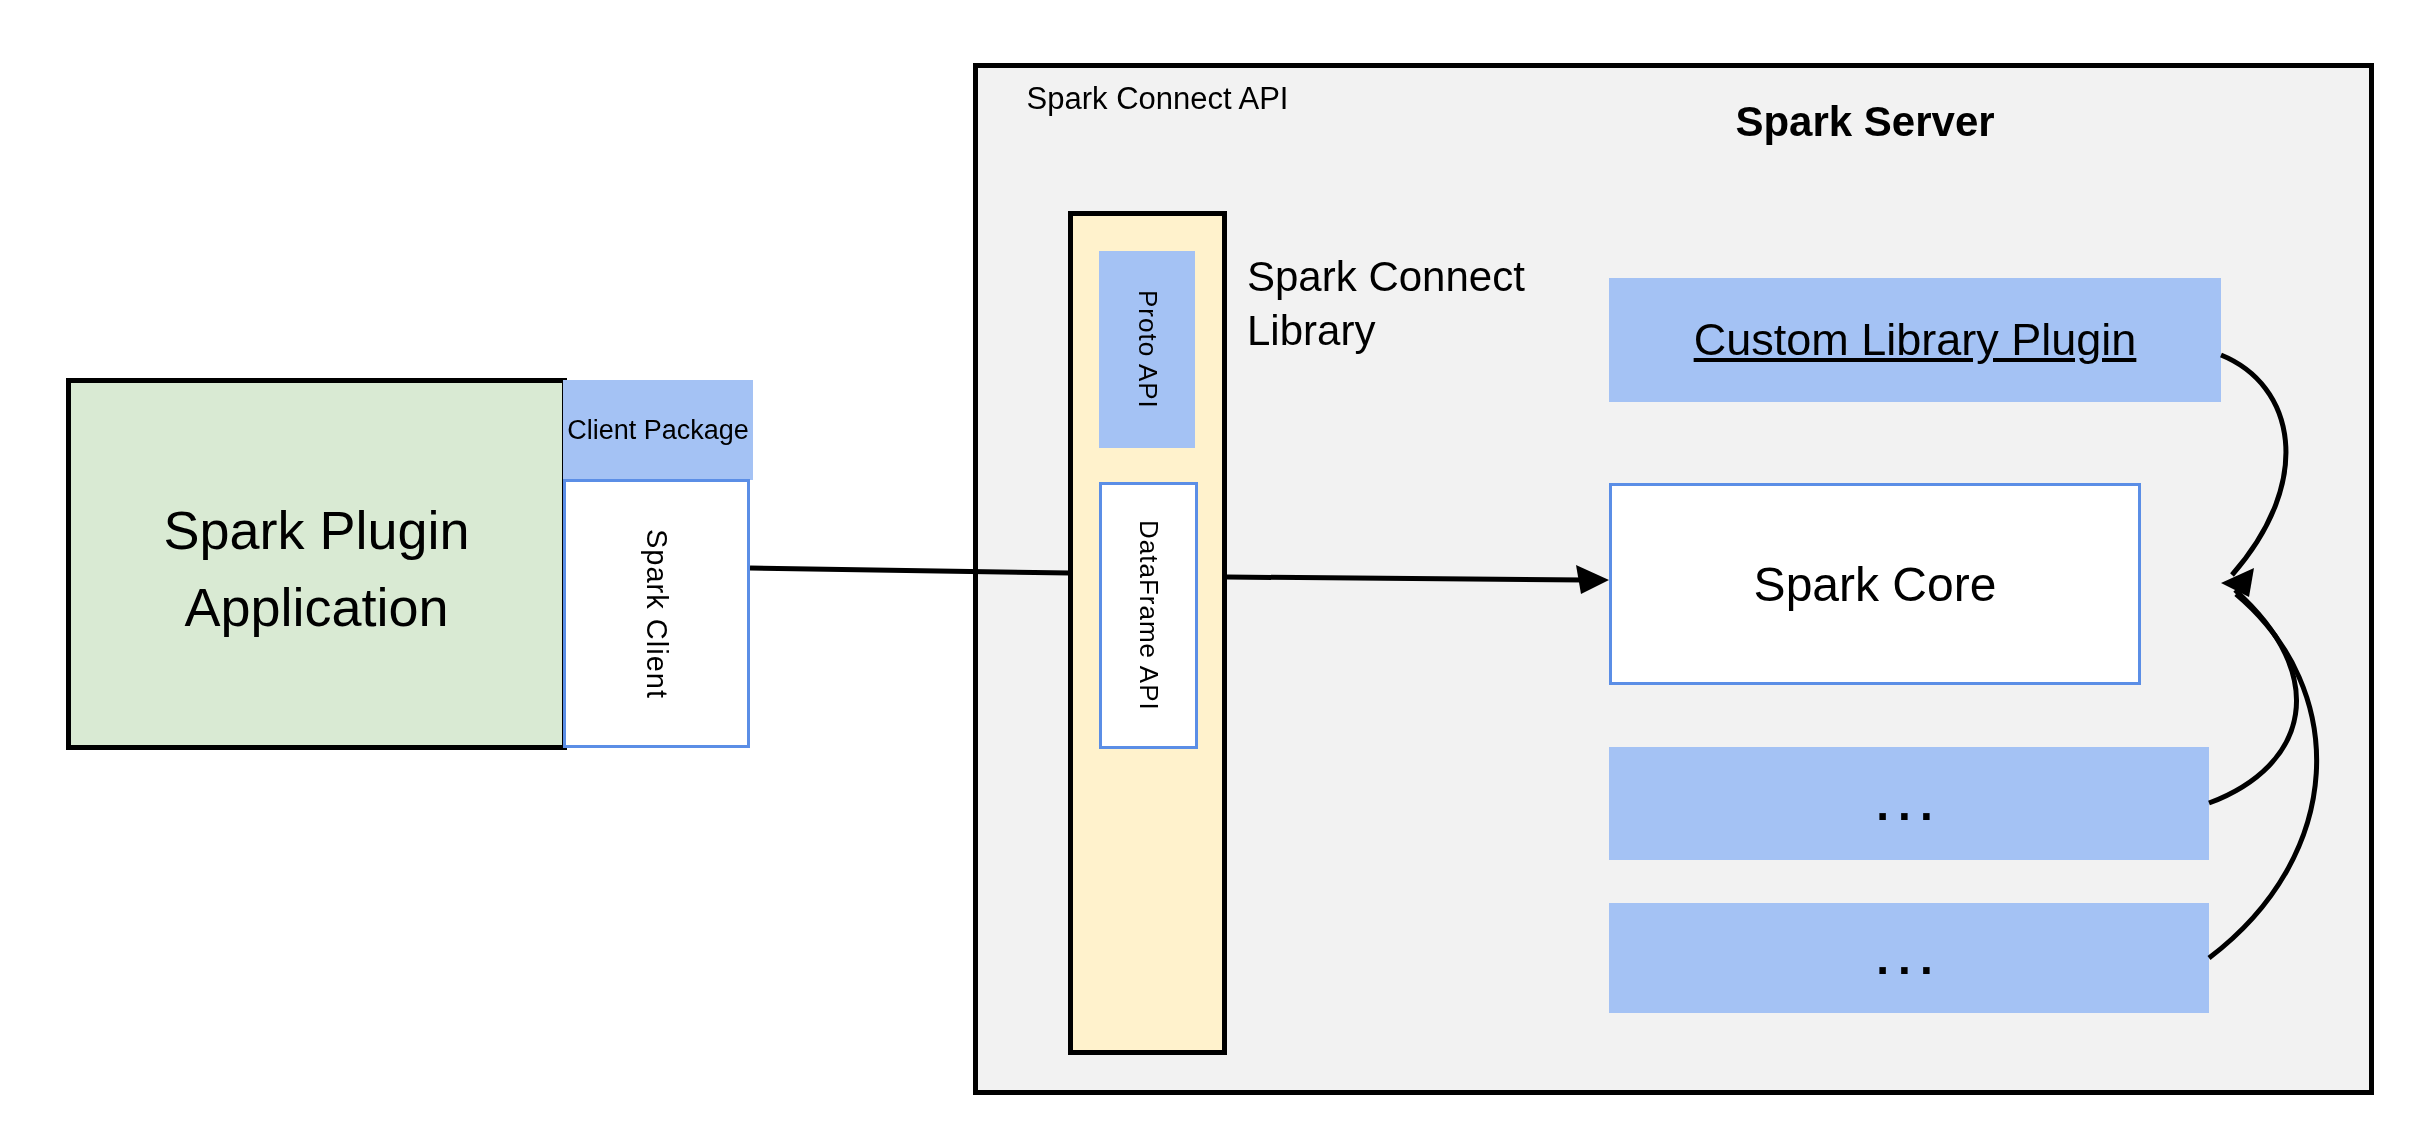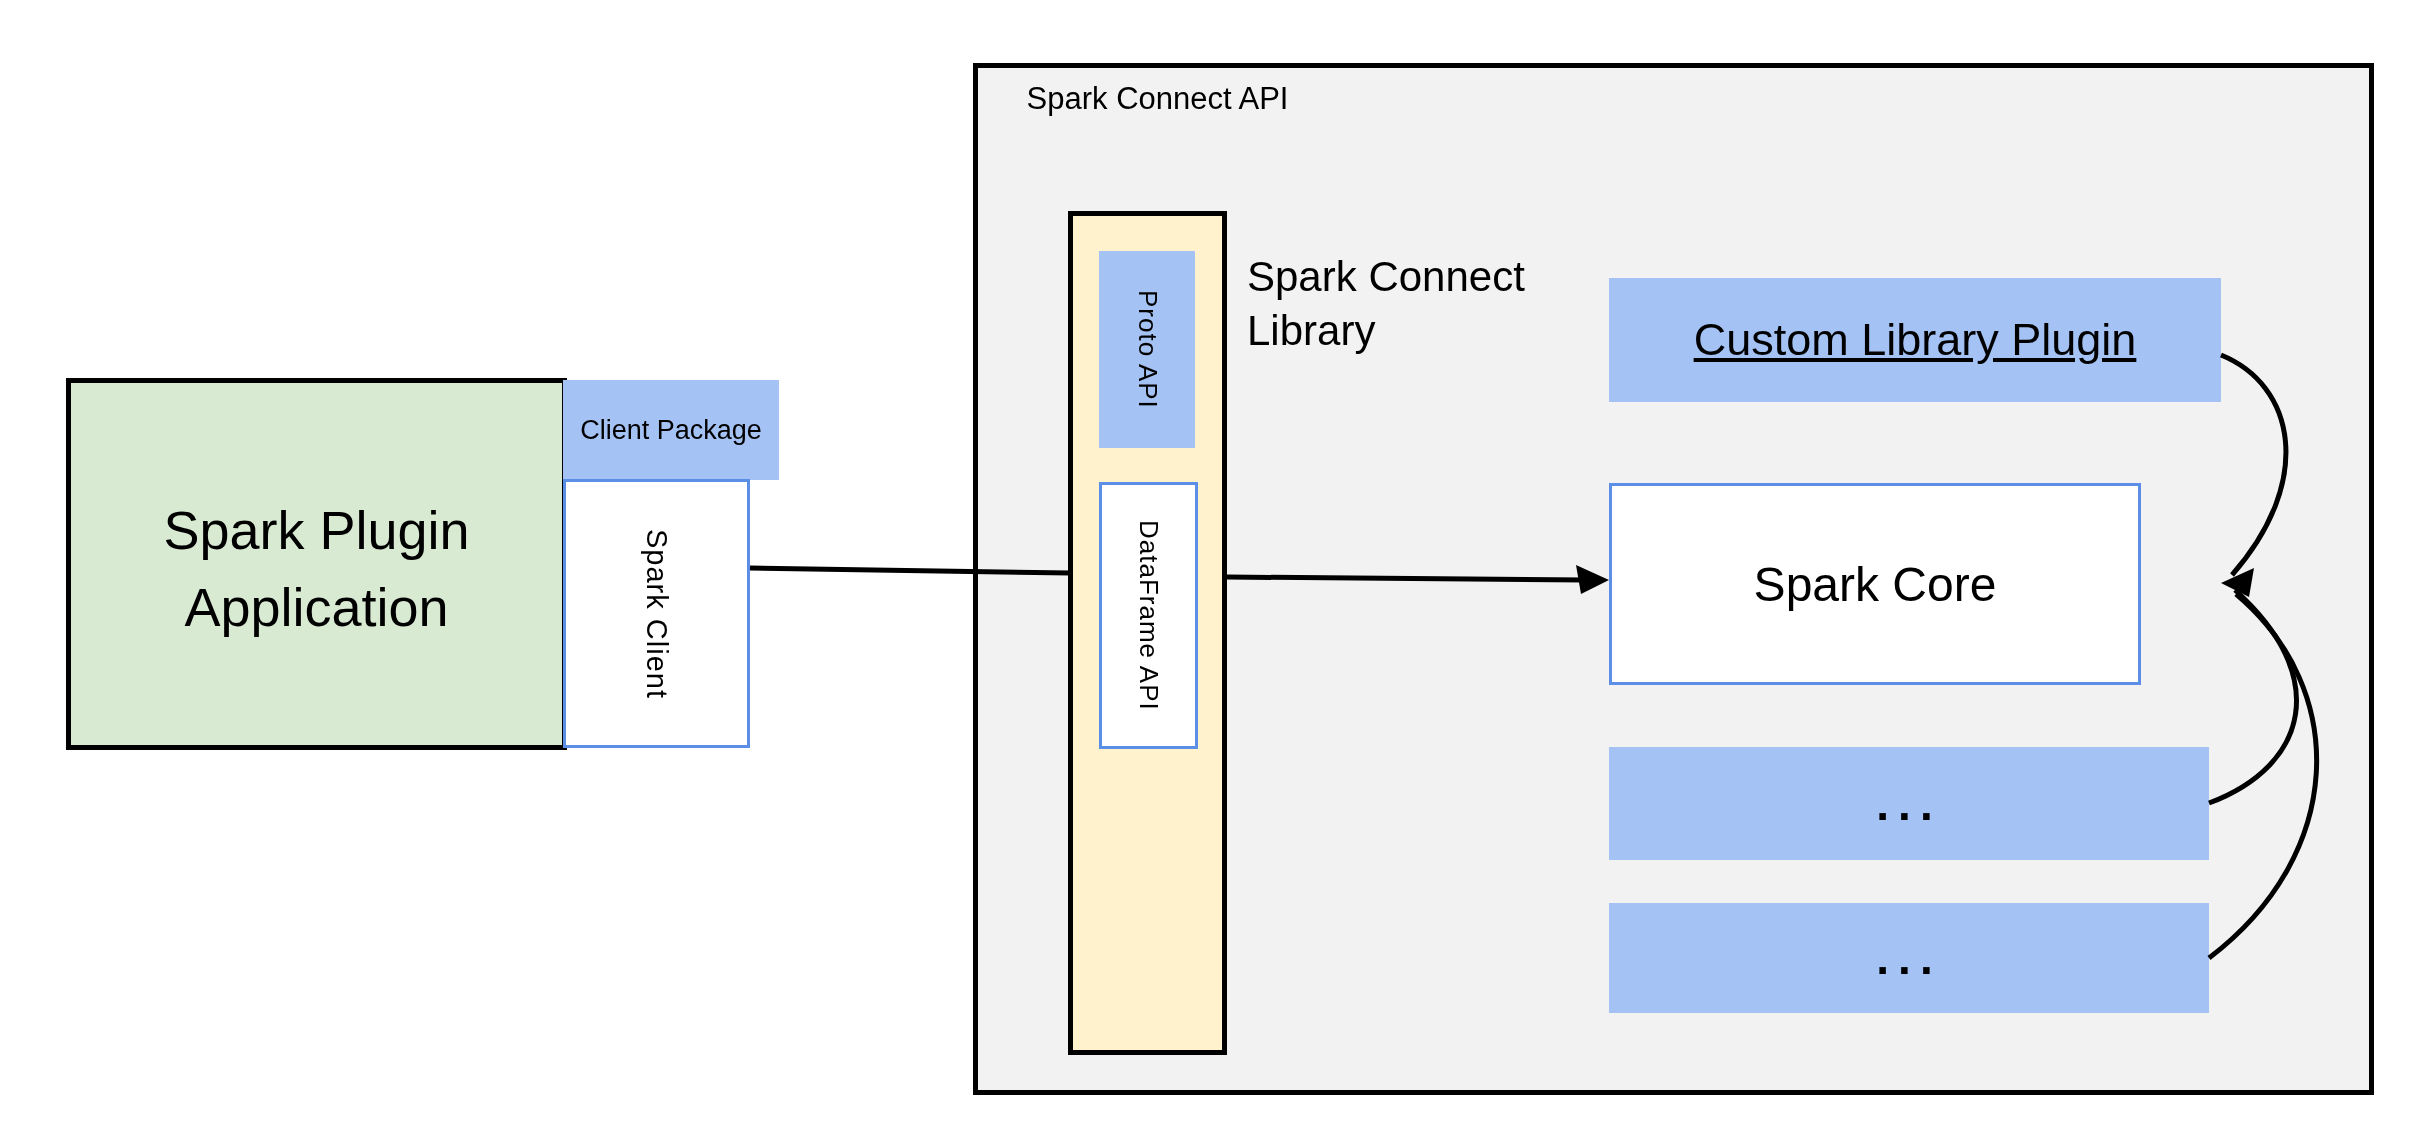--- a/index.html
+++ b/index.html
@@ -26,21 +26,21 @@
   .green-box{
     left:66px;top:378px;width:501px;height:372px;
     background:var(--green-fill);
     border:5px solid var(--line-black);
   }
   .app-label{
     left:66px;top:492px;width:501px;
     font-size:54px;line-height:77px;text-align:center;
   }
   .client-package-box{
-    left:563px;top:380px;width:216px;height:100px;
+    left:563px;top:380px;width:190px;height:100px;
     background:var(--blue-fill);
   }
   .client-package-label{
     width:100%;height:100%;
     font-size:27px;line-height:35px;text-align:center;
   }
   .spark-client-box{
     left:563px;top:479px;width:187px;height:269px;
     background:#fff;border:3px solid var(--blue-border);
   }
@@ -114,20 +114,21 @@
 </style>
 </head>
 <body>
 
 <div class="canvas">
 
   <div class="abs server-outer"></div>
 
   <div class="abs connect-title">Spark Connect API</div>
 
+  <div class="abs server-title">Spark Server</div>
 
   <div class="abs yellow-box"></div>
 
   <div class="abs flexc proto-box">
     <span class="vtext">Proto API</span>
   </div>
 
   <div class="abs flexc dataframe-box">
     <span class="vtext">DataFrame API</span>
   </div>

